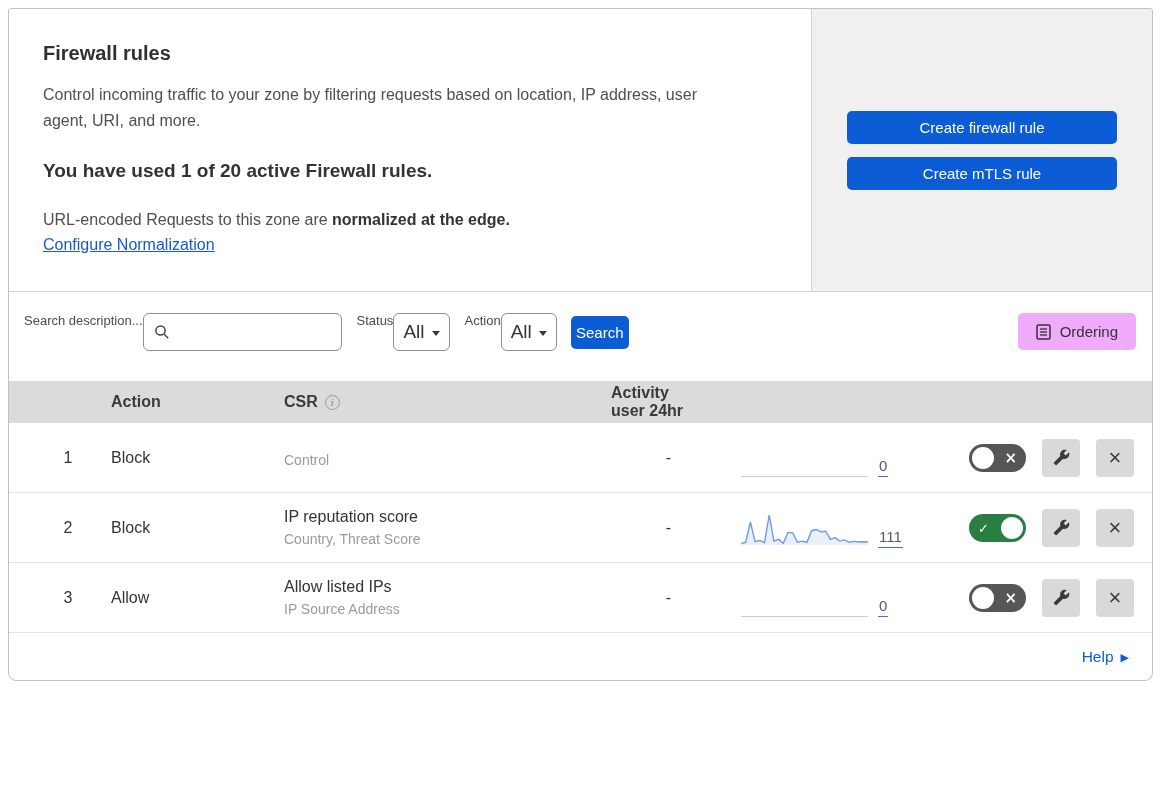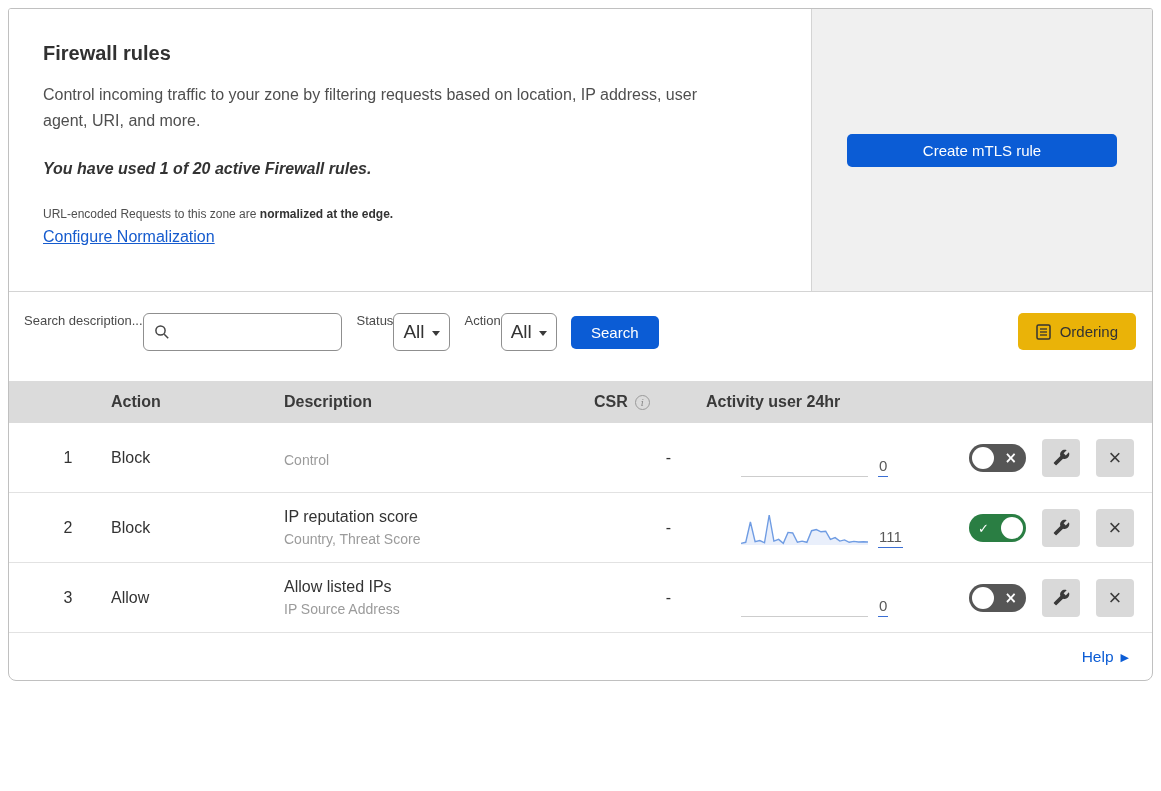--- a/index.html
+++ b/index.html
@@ -15,22 +15,22 @@
     border-radius: 3px 3px 8px 8px;
     background: #fff;
     overflow: hidden;
   }
 
   
   .top-section { display: flex; border-bottom: 1px solid #d4d4d4; min-height: 283px; }
   .intro { flex: 1; padding: 33px 34px; background: #fff; }
   .intro h1 { font-size: 20px; font-weight: 600; color: #313131; margin-bottom: 17px; }
   .intro .desc { font-size: 16px; color: #4f4f4f; line-height: 1.62; max-width: 700px; }
-  .intro .usage { font-size: 16px; font-weight: bold; color: #333; margin-top: 26px; font-style: italic; }
-  .intro .norm { font-size: 12px; color: #4f4f4f; margin-top: 29px; }
+  .intro .usage { font-size: 19px; font-weight: bold; color: #333; margin-top: 26px; }
+  .intro .norm { font-size: 16px; color: #4f4f4f; margin-top: 29px; }
   .intro .norm b { color: #333; }
   .intro a.cfg-link { display: inline-block; margin-top: 7px; font-size: 16px; color: #155bce; text-decoration: underline; cursor: pointer; }
   .actions-panel {
     width: 341px; background: #f0f0f0; border-left: 1px solid #d4d4d4;
     display: flex; flex-direction: column; justify-content: center; align-items: center; gap: 13px;
   }
   .btn-primary {
     width: 270px; height: 33px; background: #0b5cd5; color: #fff; border: none;
     border-radius: 5px; font-size: 15px; font-family: inherit; cursor: pointer;
   }
@@ -42,23 +42,23 @@
   .search-box {
     width: 199px; height: 38px; border: 1px solid #8f8f8f; border-radius: 6px;
     display: flex; align-items: center; padding: 0 10px; background: #fff;
   }
   .search-box input { border: none; outline: none; flex: 1; font-size: 14px; font-family: inherit; margin-left: 7px; min-width: 0; }
   .dropdown {
     height: 38px; border: 1px solid #8f8f8f; border-radius: 6px; background: #fff;
     display: flex; align-items: center; padding: 0 9px; gap: 7px; font-size: 19px; color: #333; cursor: pointer;
   }
   .caret { width: 0; height: 0; border-left: 4px solid transparent; border-right: 4px solid transparent; border-top: 5px solid #3a3a3a; margin-top: 2px; }
-  .btn-search { width: 88px; height: 33px; margin-bottom: 2px; margin-left: -1px; }
+  .btn-search { width: 58px; height: 33px; margin-bottom: 2px; margin-left: -1px; }
   .btn-ordering {
-    margin-left: auto; height: 37px; padding: 0 18px; background: #eab308; border: none;
+    margin-left: auto; height: 37px; padding: 0 18px; background: #f0abfc; border: none;
     border-radius: 5px; font-size: 15px; color: #333; font-family: inherit;
     display: flex; align-items: center; gap: 9px; cursor: pointer; margin-bottom: 1px;
   }
 
   
   .grid-row { display: grid; grid-template-columns: 100px 175px 310px 95px 245px 1fr; align-items: center; }
   .table-header { background: #dbdbdb; height: 42px; font-weight: 600; color: #3a3a3a; font-size: 16px; }
   .col-action { padding-left: 2px; }
   .col-csr { text-align: right; padding-right: 18px; }
   .col-csr-h { display: flex; justify-content: flex-start; align-items: center; gap: 7px; padding-right: 18px; }
@@ -111,20 +111,21 @@
 
   <div class="top-section">
     <div class="intro">
       <h1>Firewall rules</h1>
       <p class="desc">Control incoming traffic to your zone by filtering requests based on location, IP address, user agent, URI, and more.</p>
       <p class="usage">You have used 1 of 20 active Firewall rules.</p>
       <p class="norm"><span>URL-encoded Requests to this zone are </span><b>normalized at the edge.</b></p>
       <a class="cfg-link">Configure Normalization</a>
     </div>
     <div class="actions-panel">
+      <button class="btn-primary">Create firewall rule</button>
       <button class="btn-primary">Create mTLS rule</button>
     </div>
   </div>
 
   <div class="filter-section">
     <div class="filter-field">
       <label>Search description...</label>
       <div class="search-box">
         <svg width="16" height="16" viewBox="0 0 16 16" fill="none" stroke="#444" stroke-width="1.5">
           <circle cx="6.5" cy="6.5" r="4.6"></circle>
@@ -155,21 +156,20 @@
         <line x1="4" y1="8" x2="11" y2="8" stroke="#333" stroke-width="1.3"></line>
         <line x1="4" y1="11" x2="11" y2="11" stroke="#333" stroke-width="1.3"></line>
       </svg>
       <span>Ordering</span>
     </button>
   </div>
 
   <div class="grid-row table-header">
     <div></div>
     <div class="col-action">Action</div>
-    <div>Description</div>
     <div class="col-csr-h">
       <span>CSR</span>
       <span class="info-icon">i</span>
     </div>
     <div class="col-activity">Activity user 24hr</div>
     <div></div>
   </div>
 
   <div class="grid-row rule-row">
     <div class="cell-num">1</div>

